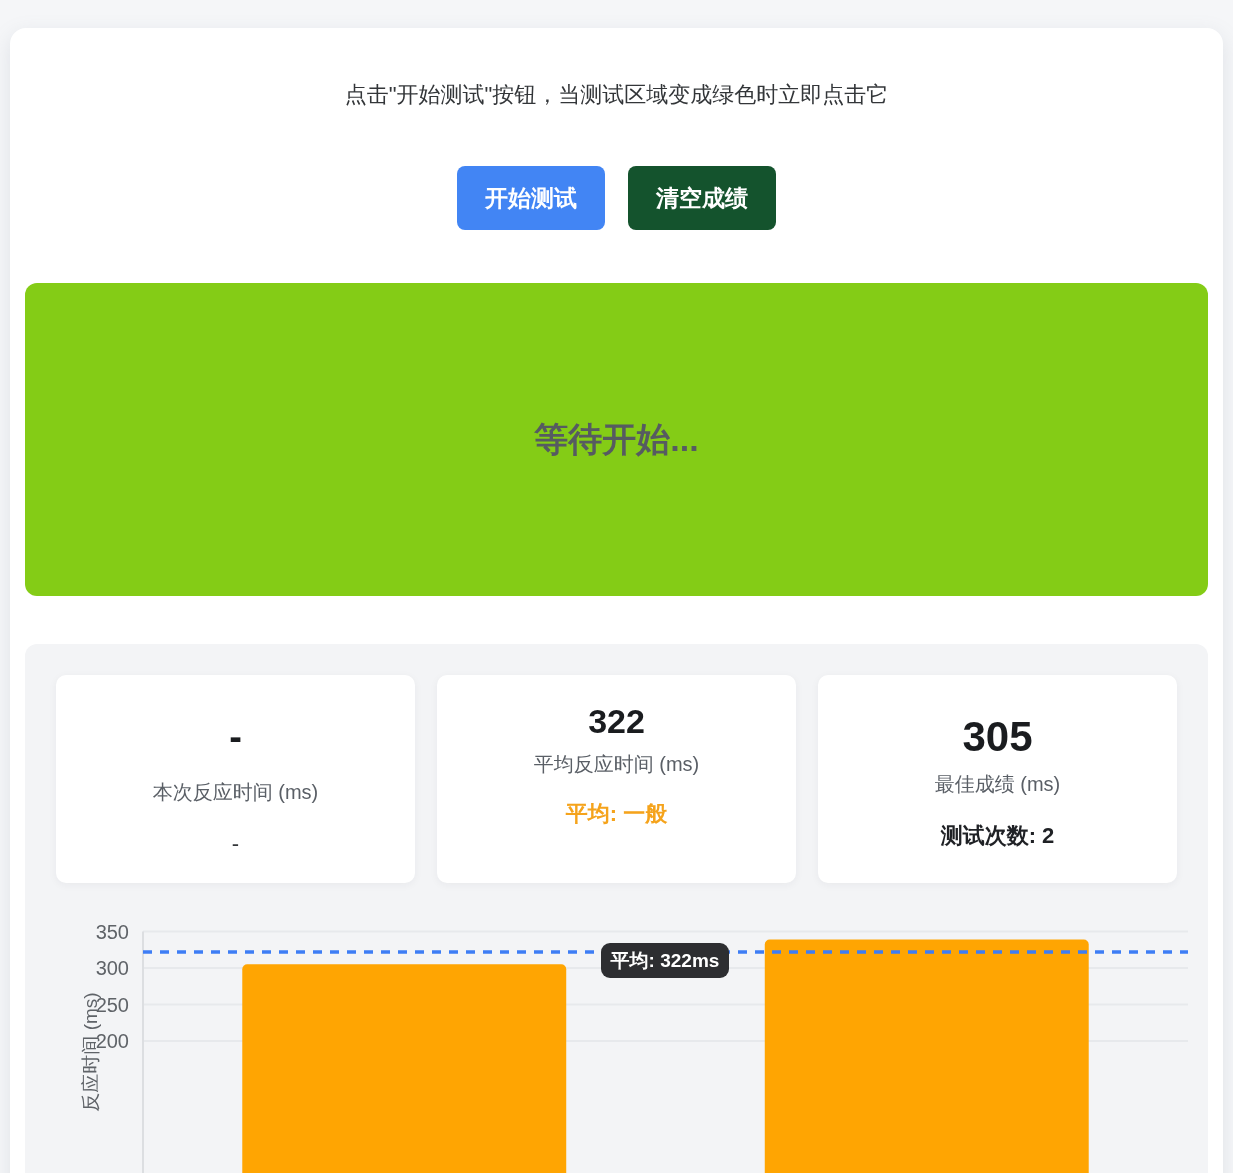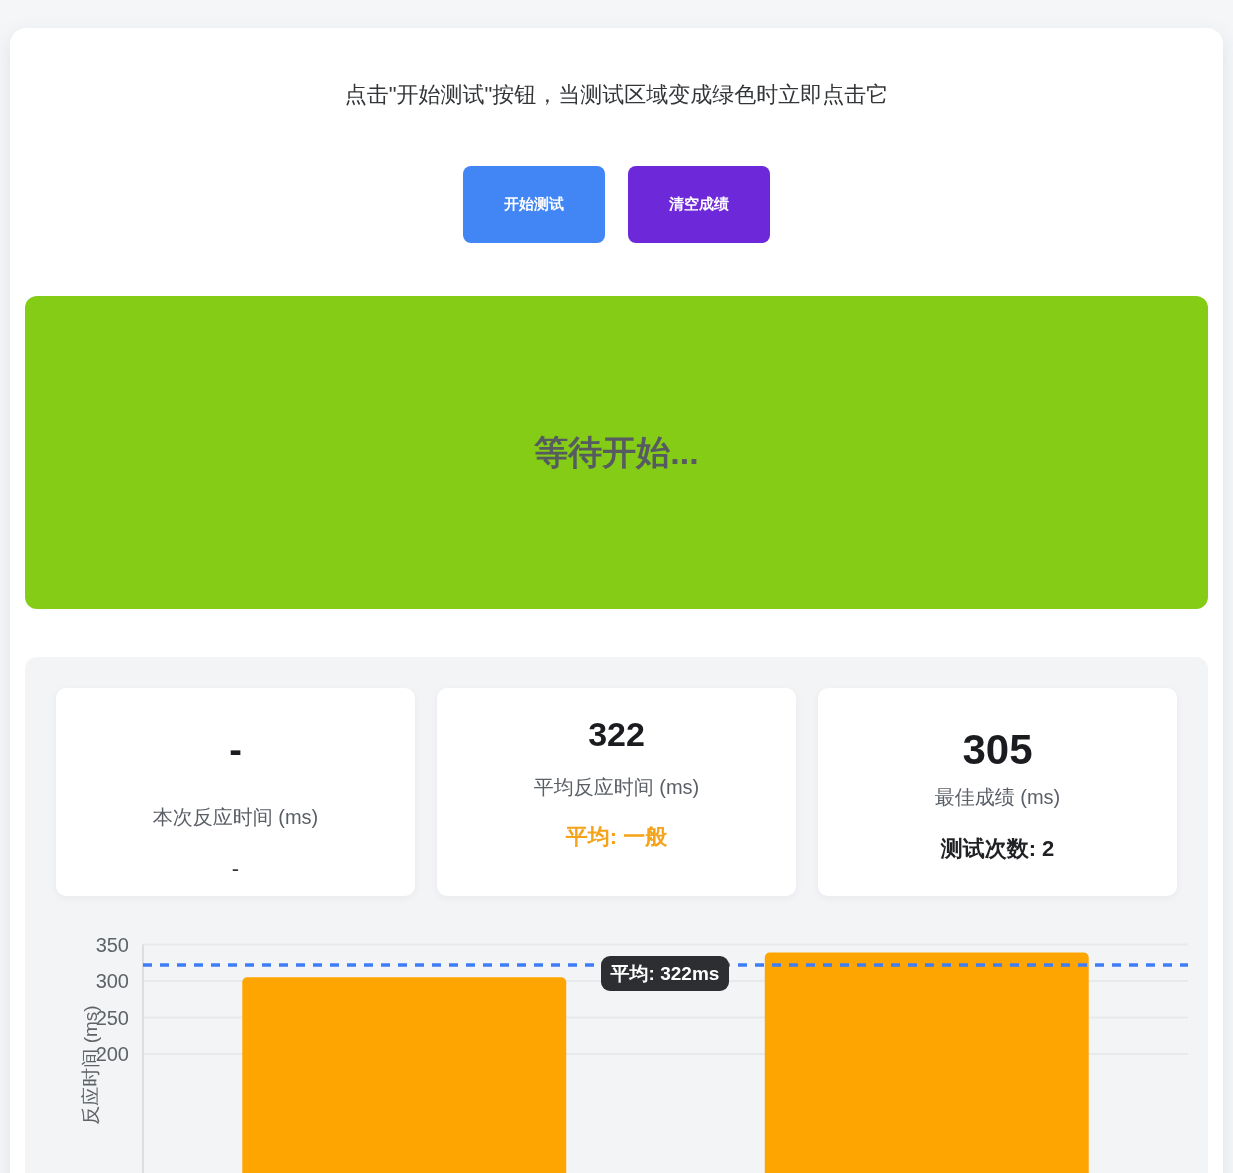--- a/index.html
+++ b/index.html
@@ -18,26 +18,26 @@
     font-size:45px; line-height:48px; font-weight:700; color:#3e7df5;
   }
   .subtitle {
     margin-top:52px; text-align:center;
     font-size:22px; line-height:30px; color:#333639;
   }
   .btn-row {
     margin-top:56px; display:flex; justify-content:center; gap:23px;
   }
   .btn {
-    border:none; cursor:pointer; height:77px; padding:0 41px;
-    border-radius:8px; font-size:15px; font-weight:700; color:#ffffff;
+    border:none; cursor:pointer; height:64px; padding:0 28px;
+    border-radius:8px; font-size:23px; font-weight:700; color:#ffffff;
     font-family:inherit;
   }
   .btn-primary { background:#4285f4; }
-  .btn-danger  { background:#6d28d9; }
+  .btn-danger  { background:#14532d; }
   .test-area {
     margin:53px 15px 0 15px; height:313px; border-radius:12px;
     background:#84cc16; display:flex; align-items:center; justify-content:center;
     cursor:pointer;
   }
   .test-status { font-size:34px; font-weight:600; color:#565b61; }
   .stats-panel {
     margin:48px 15px 0 15px; height:620px; border-radius:12px;
     background:#f3f4f6; padding:31px 31px 0 31px;
   }
@@ -46,26 +46,26 @@
     flex:1; height:208px; background:#ffffff; border-radius:10px;
     box-shadow:0 2px 8px rgba(30,40,60,0.05);
     display:flex; flex-direction:column; align-items:center; text-align:center;
   }
   .stat-value { color:#1a1c1f; }
   .stat-label { font-size:20px; line-height:34px; color:#5a5f66; }
   .stat-extra { font-size:22px; line-height:34px; }
   
   .card-current { padding-top:36px; }
   .card-current .stat-value { font-size:38px; line-height:52px; font-weight:700; }
-  .card-current .stat-label { margin-top:24px; }
+  .card-current .stat-label { margin-top:12px; }
   .card-current .stat-extra { margin-top:18px; color:#333639; font-weight:400; }
   
   .card-average { padding-top:26px; }
   .card-average .stat-value { font-size:34px; line-height:40px; font-weight:700;text-align:right; }
-  .card-average .stat-label { margin-top:16px; }
+  .card-average .stat-label { margin-top:6px; }
   .card-average .stat-extra { margin-top:16px; color:#f5a31b; font-weight:700; }
   
   .card-best { padding-top:36px; }
   .card-best .stat-value { font-size:42px; line-height:52px; font-weight:700; }
   .card-best .stat-label { margin-top:4px; }
   .card-best .stat-extra { margin-top:18px; color:#1f2125; font-weight:700; }
   .chart-wrap { margin-top:35px; margin-left:-31px; width:1183px; }
   #chart-svg { display:block; }
 </style>
 </head>

